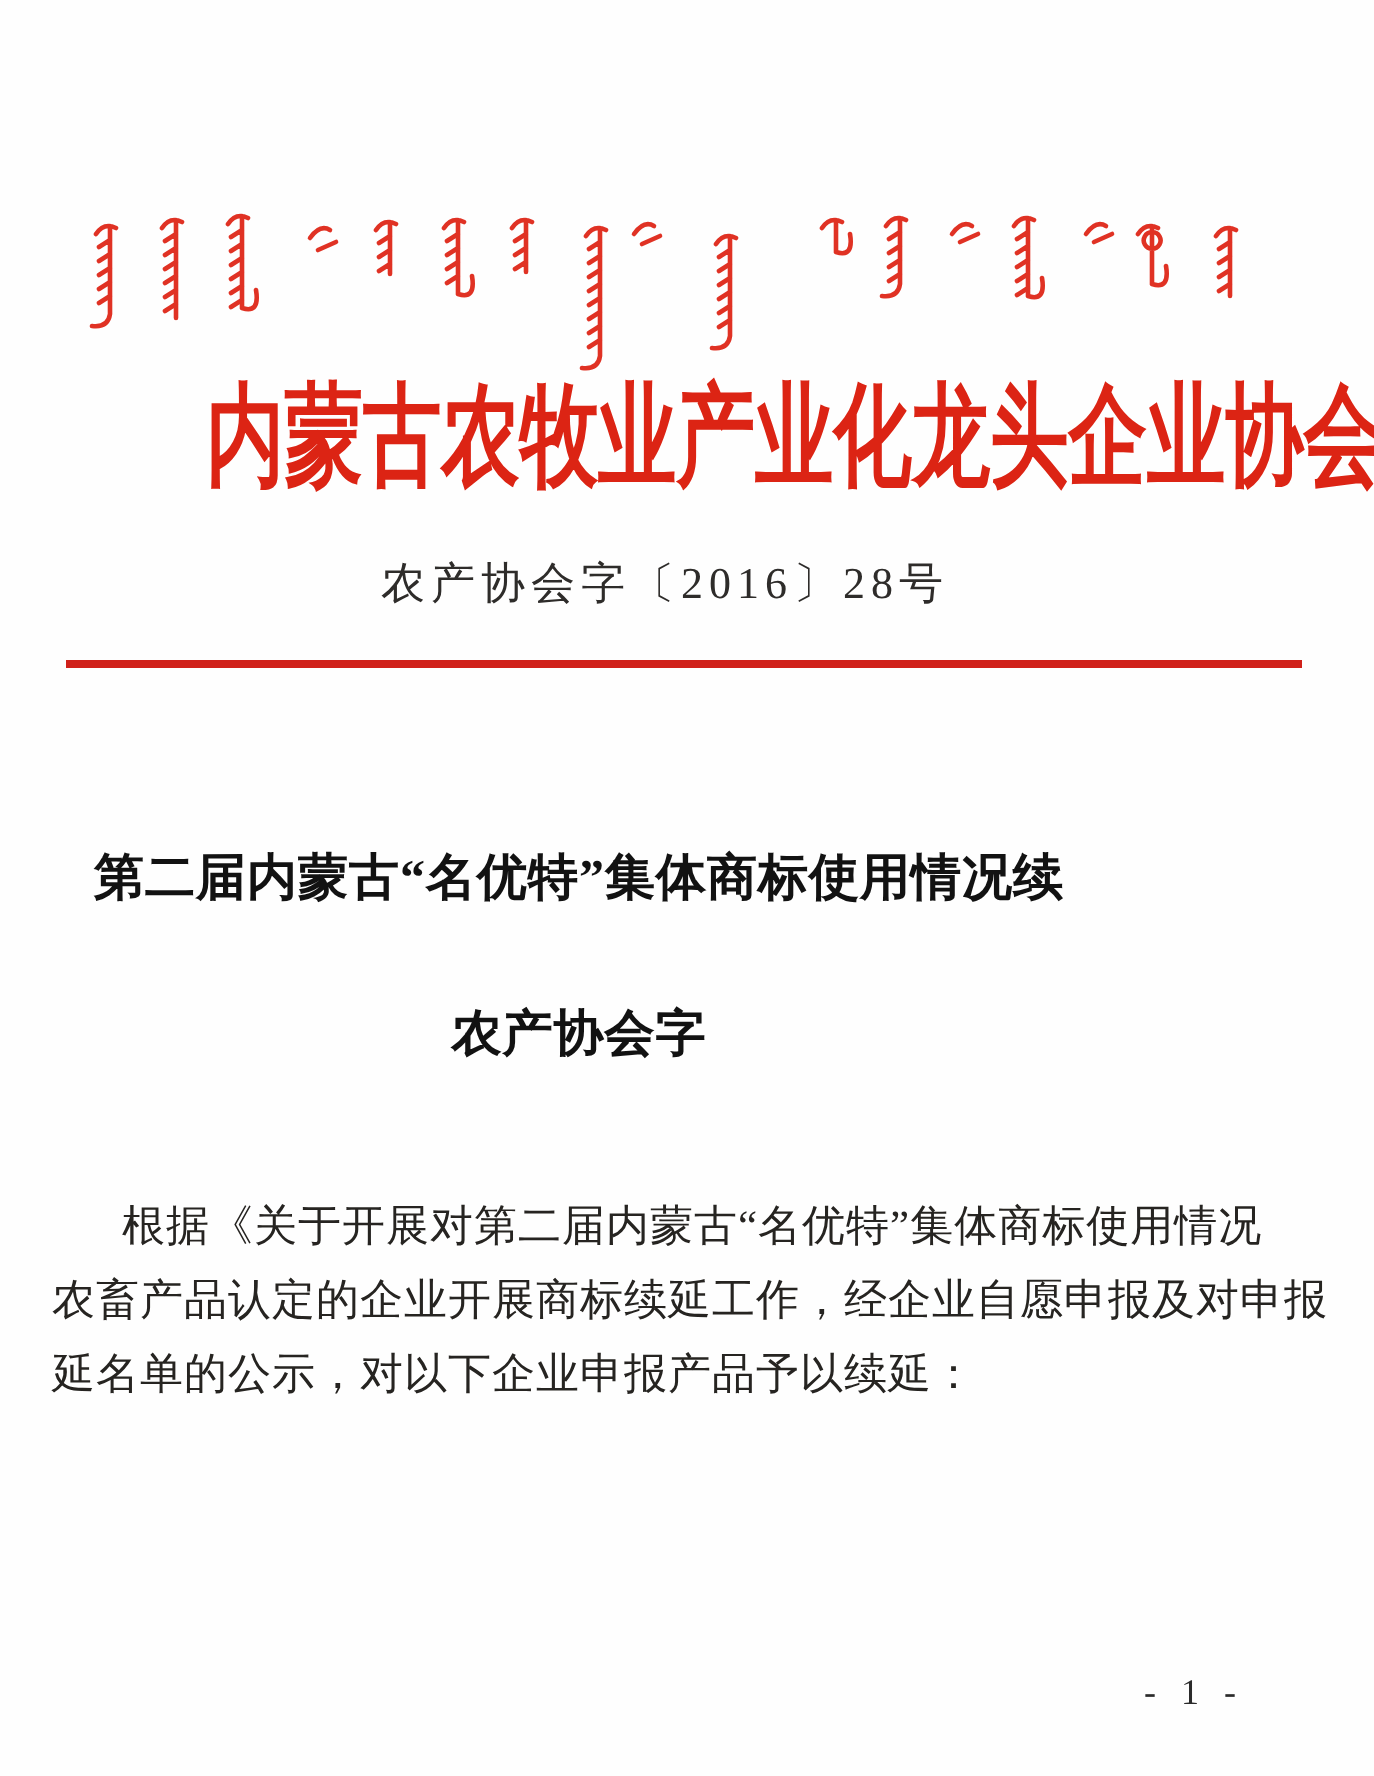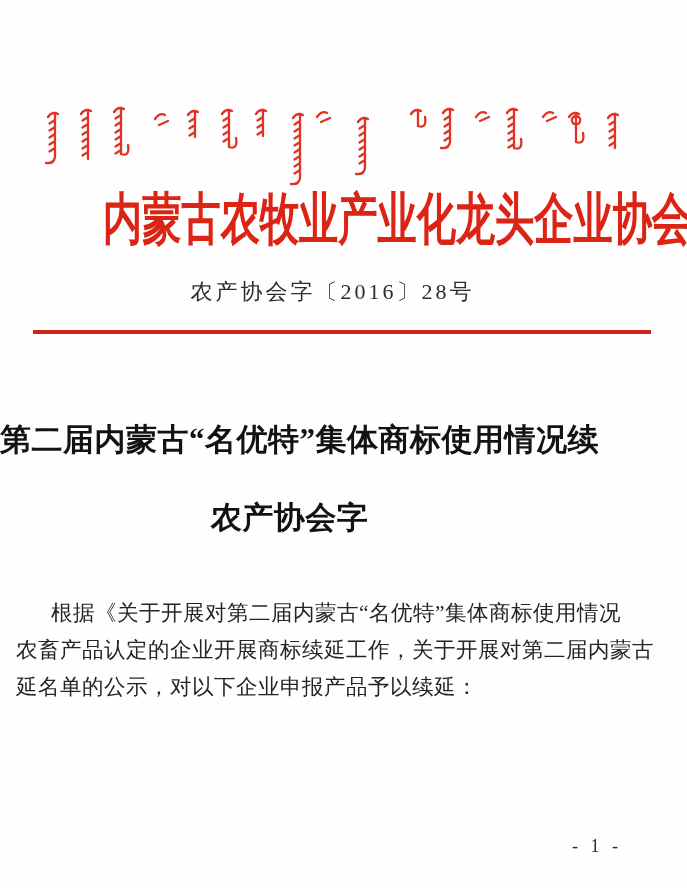--- a/index.html
+++ b/index.html
@@ -57,33 +57,33 @@
     height: 3.5px;
     background: #d0211a;
     border: none;
     margin: 0;
   }
   .announce-line1, .announce-line2 {
     position: absolute;
     left: 0;
     width: 579px;
     text-align: center;
-    font-size: 31px;
+    font-size: 25px;
     line-height: 38px;
     font-weight: bold;
     color: #121212;
     white-space: nowrap;
     letter-spacing: 0.5px;
   }
   .announce-line1 { top: 421px; }
   .announce-line2 { top: 499px; }
   .body-text {
     position: absolute;
     top: 595px;
-    left: 16px;
+    left: 26px;
     width: 624px;
     color: #262421;
   }
   .body-line {
     font-size: 21.5px;
     line-height: 37px;
     height: 37px;
     white-space: nowrap;
     letter-spacing: 0.5px;
   }
@@ -129,19 +129,19 @@
   <div class="doc-number">农产协会字〔2016〕28号</div>
 
   <hr class="red-rule">
 
   <div class="announce-line1">第二届内蒙古“名优特”集体商标使用情况续</div>
 
   <div class="announce-line2">农产协会字</div>
 
   <div class="body-text">
     <div class="body-line indent">根据《关于开展对第二届内蒙古“名优特”集体商标使用情况</div>
-    <div class="body-line">农畜产品认定的企业开展商标续延工作，关于开展对第二届内蒙古</div>
+    <div class="body-line">农畜产品认定的企业开展商标续延工作，经企业自愿申报及对申报</div>
     <div class="body-line">延名单的公示，对以下企业申报产品予以续延：</div>
   </div>
 
   <div class="page-number">- 1 -</div>
 
 </div>
 
 </body></html>

